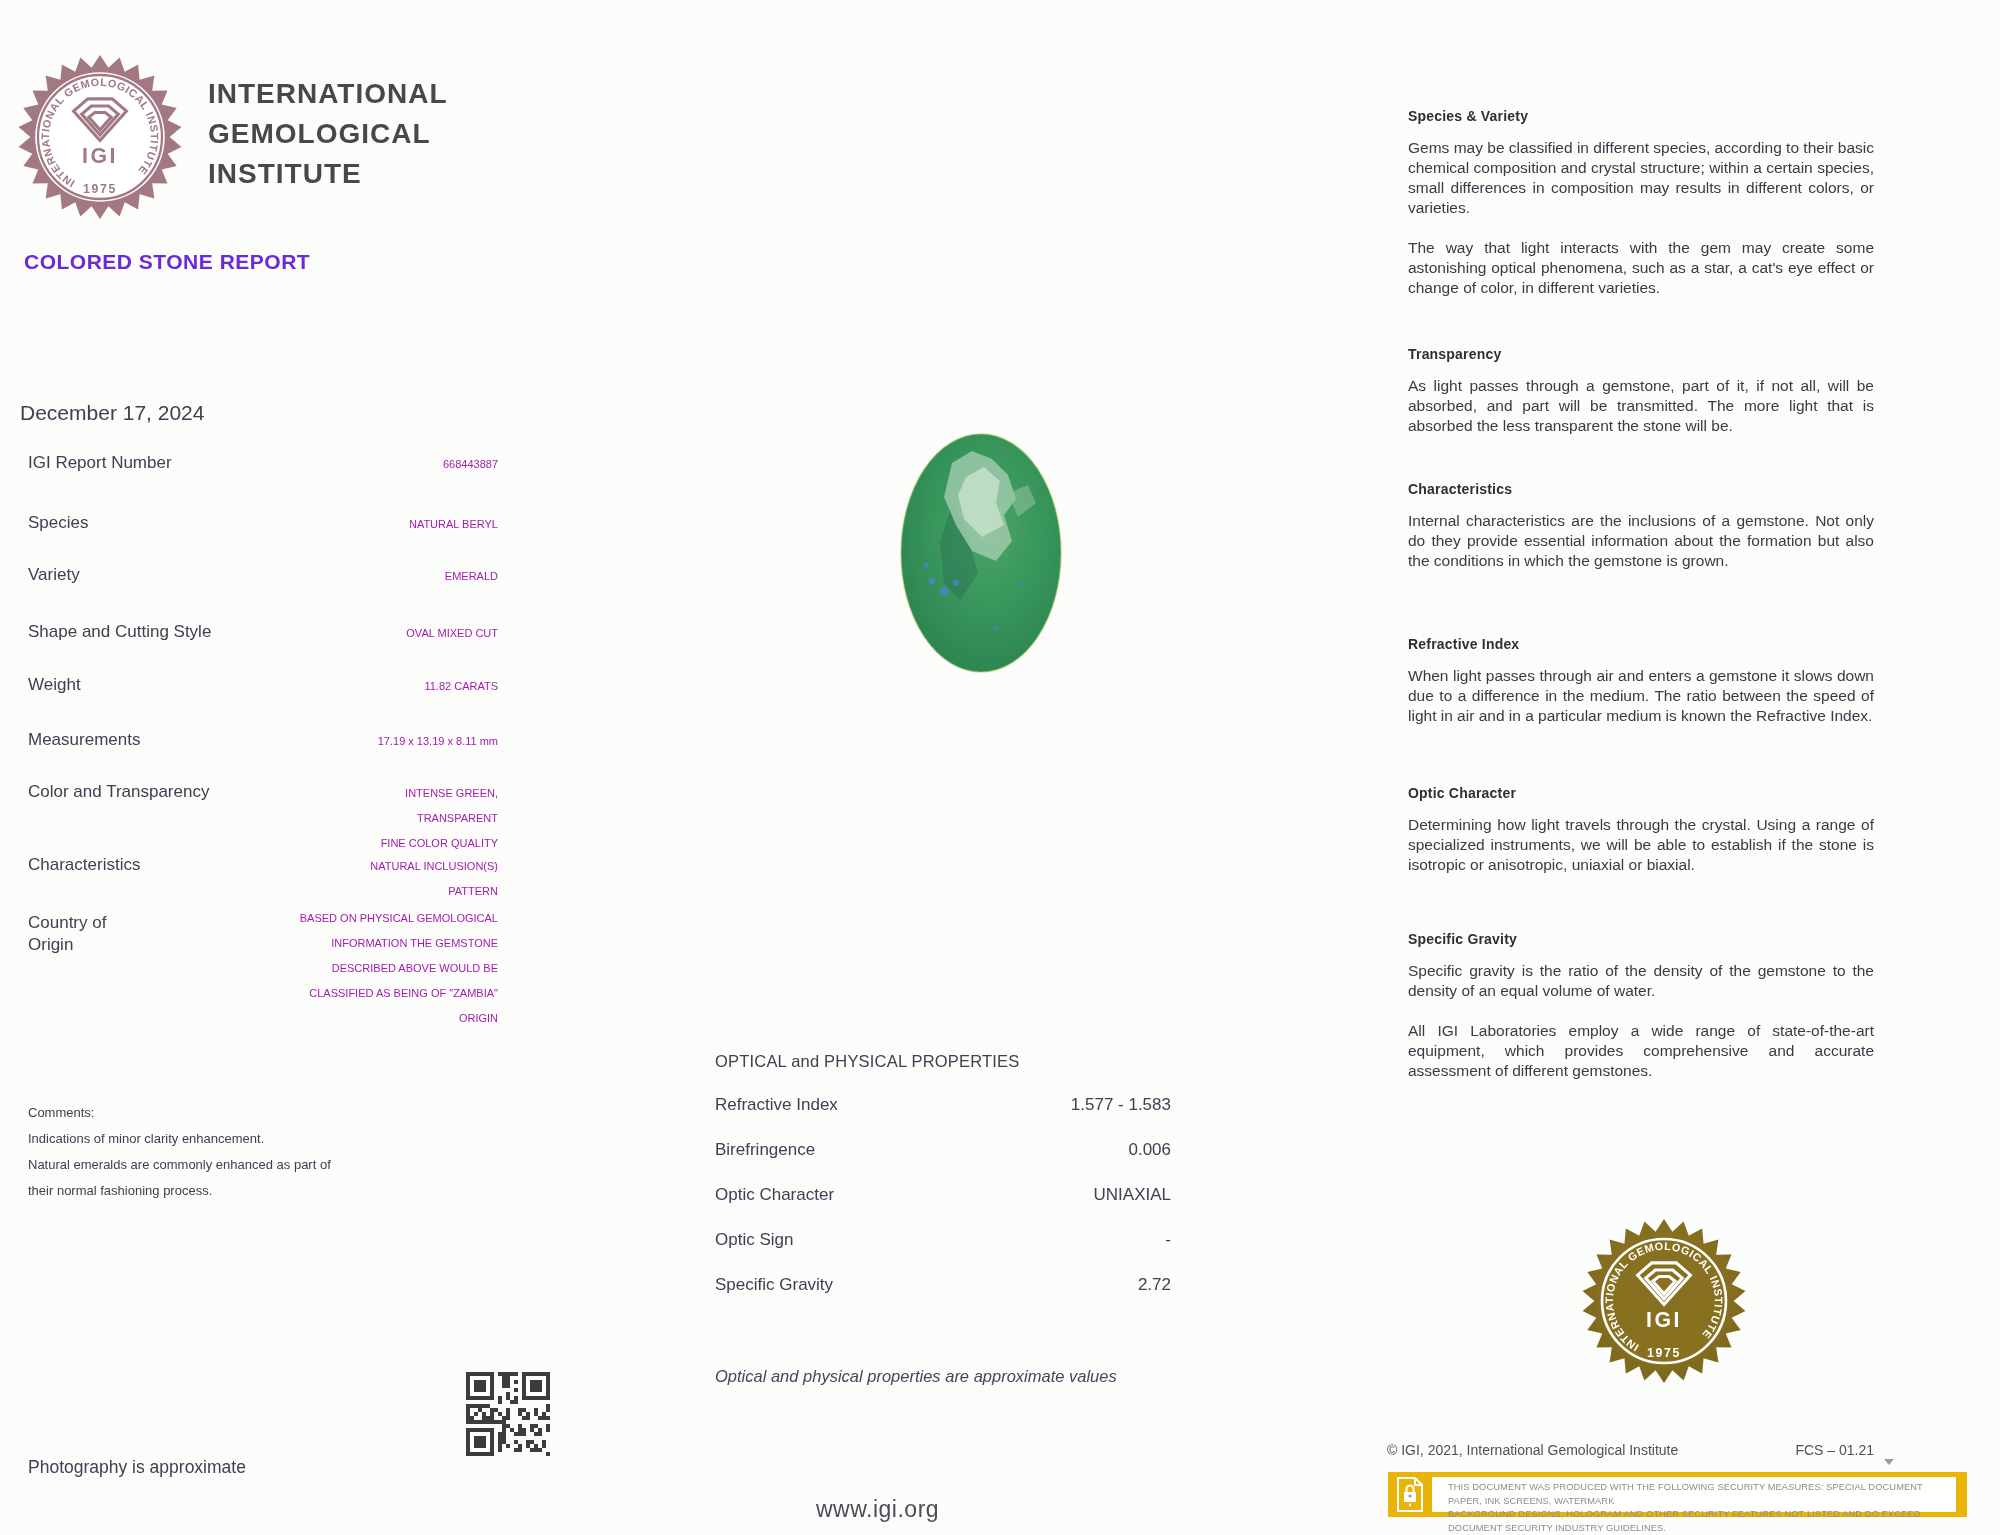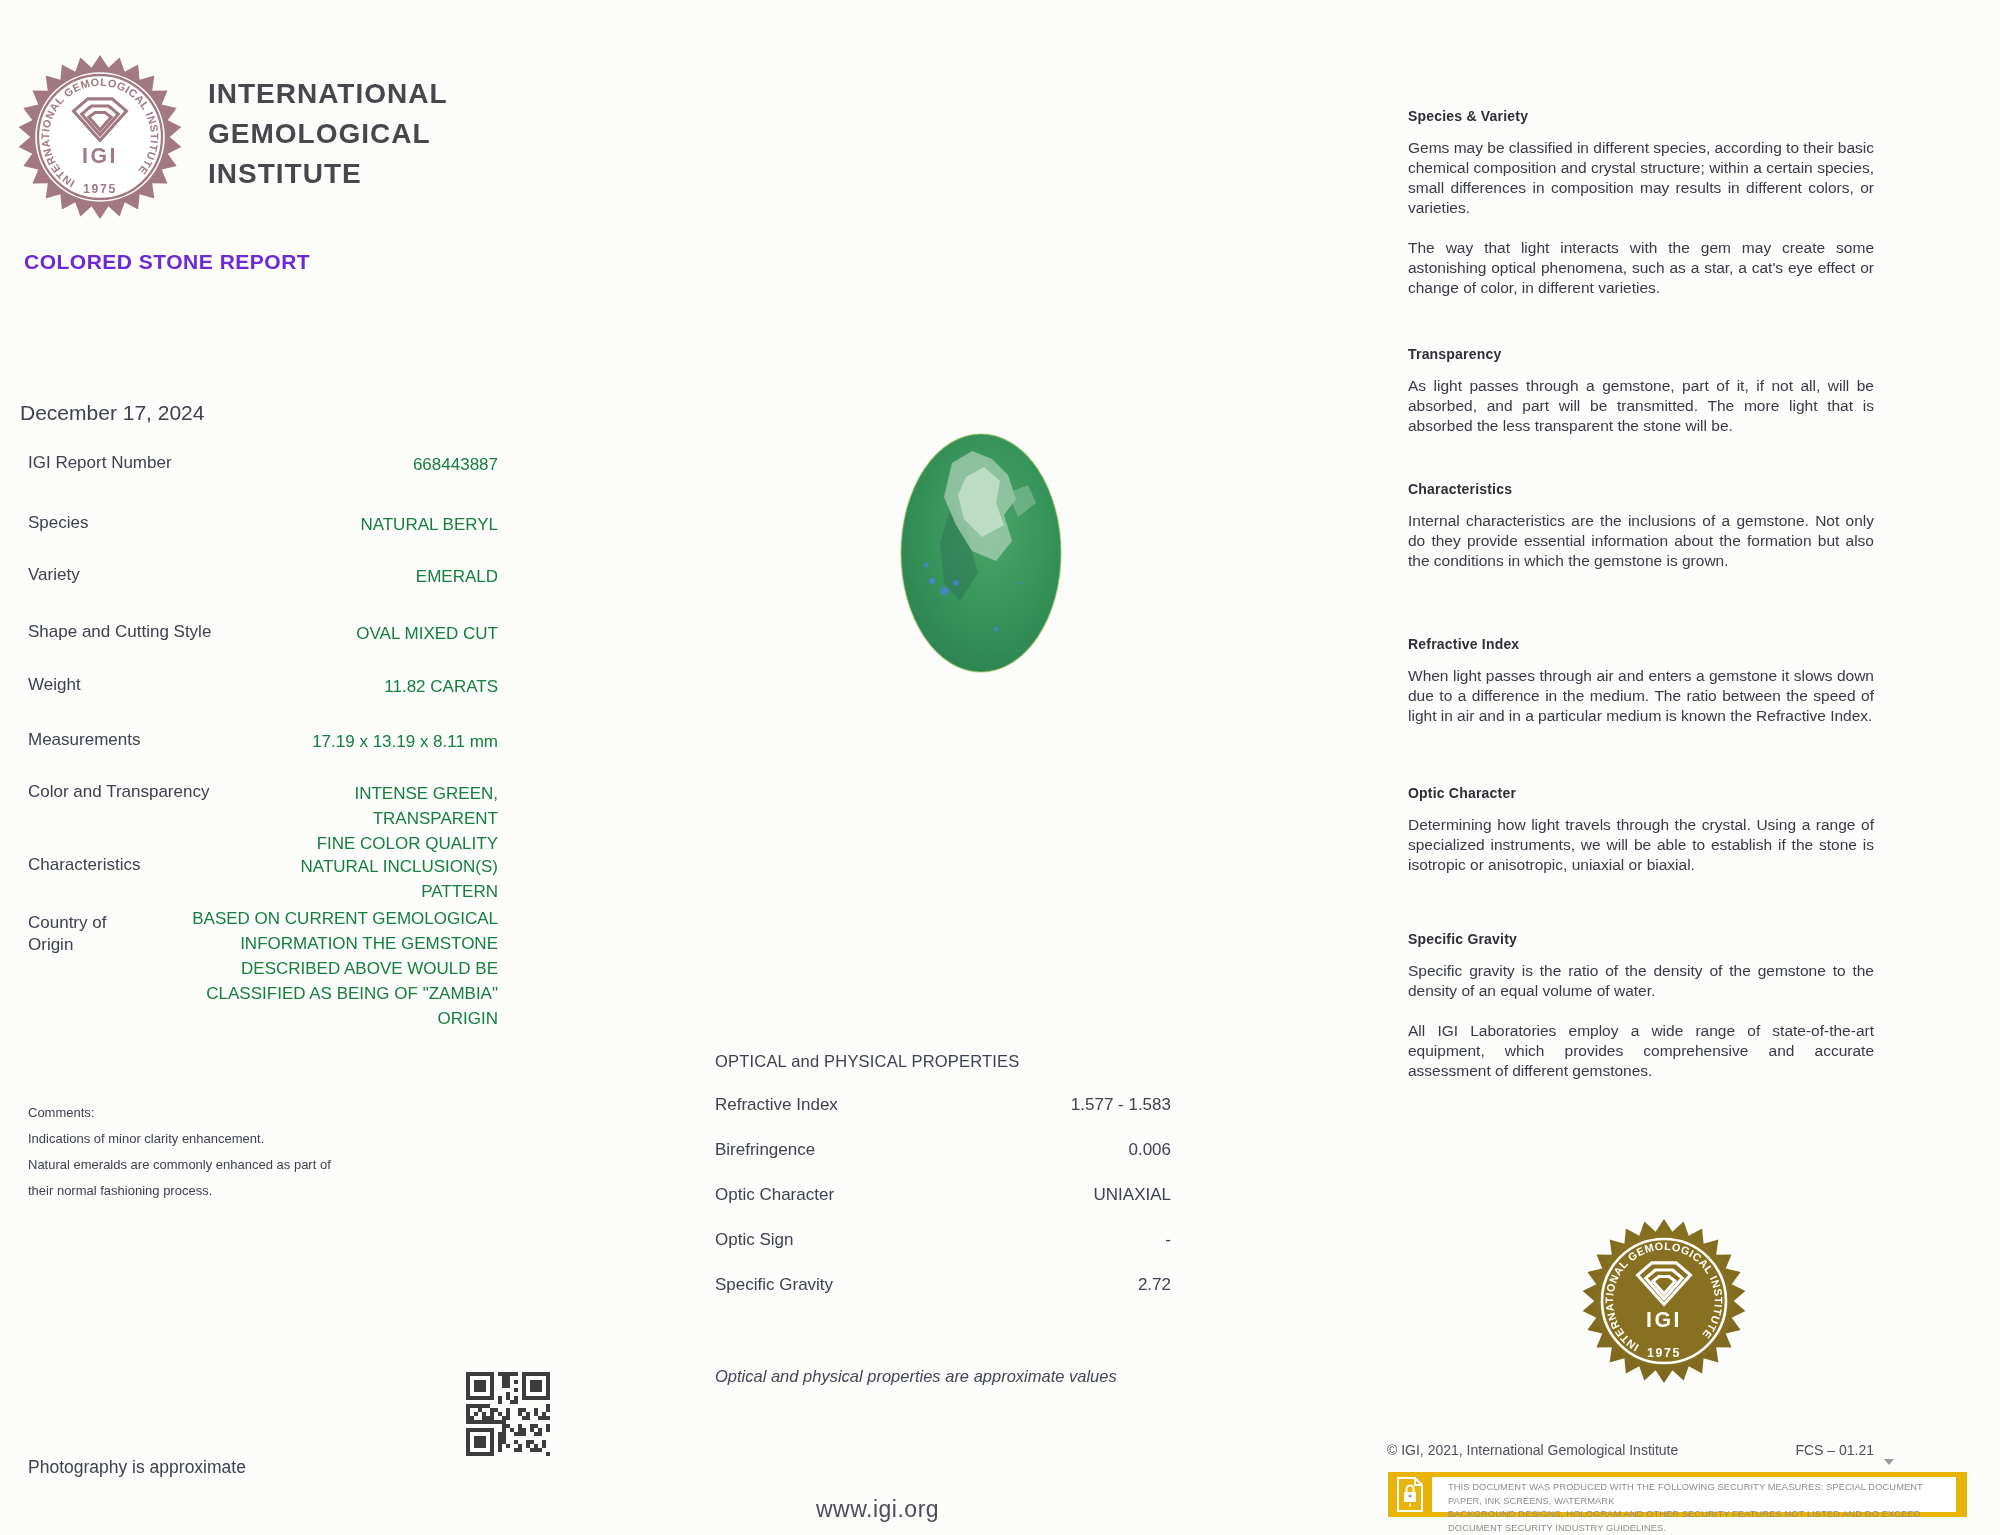--- a/index.html
+++ b/index.html
@@ -18,21 +18,21 @@
     font-size:28px;font-weight:700;line-height:40px;letter-spacing:1px;
     color:#47484d;white-space:pre-line;
   }
   .report-title{
     left:24px;top:250px;font-size:21px;font-weight:700;letter-spacing:.5px;color:#6d28d9;
   }
 
   
   .field-row{left:28px;width:470px;height:26px;}
   .field-label{position:absolute;left:0;top:0;font-size:17px;color:#3e4152;white-space:pre-line;line-height:22px;}
-  .field-value{position:absolute;right:0;top:0;font-size:17px;color:#15803d;text-align:right;white-space:pre-line;line-height:25px;width:340px;}
+  .field-value{position:absolute;right:0;top:0;font-size:11px;color:#a21caf;text-align:right;white-space:pre-line;line-height:25px;width:340px;}
   .field-value.wide{width:330px;top:-6px;}
   .report-date{left:20px;top:401px;font-size:21px;}
   .comments{left:28px;top:1100px;width:470px;font-size:13px;line-height:26px;white-space:pre-line;}
   .photo-note{left:28px;top:1457px;font-size:17.5px;}
 
   
   .gem-photo{left:900px;top:433px;width:163px;height:240px;}
   .optical-title{left:715px;top:1052px;font-size:16.5px;letter-spacing:.2px;}
   .optical-row{left:715px;width:456px;height:24px;}
   .optical-row .o-label{position:absolute;left:0;top:0;font-size:17px;}
@@ -120,21 +120,21 @@
 FINE COLOR QUALITY</span>
 </div>
 <div class="abs field-row" style="top:854px">
   <span class="field-label">Characteristics</span>
   <span class="field-value">NATURAL INCLUSION(S)
 PATTERN</span>
 </div>
 <div class="abs field-row" style="top:912px">
   <span class="field-label">Country of
 Origin</span>
-  <span class="field-value wide">BASED ON CURRENT GEMOLOGICAL
+  <span class="field-value wide">BASED ON PHYSICAL GEMOLOGICAL
 INFORMATION THE GEMSTONE
 DESCRIBED ABOVE WOULD BE
 CLASSIFIED AS BEING OF "ZAMBIA"
 ORIGIN</span>
 </div>
 
 <div class="abs comments">Comments:
 Indications of minor clarity enhancement.
 Natural emeralds are commonly enhanced as part of
 their normal fashioning process.</div>

